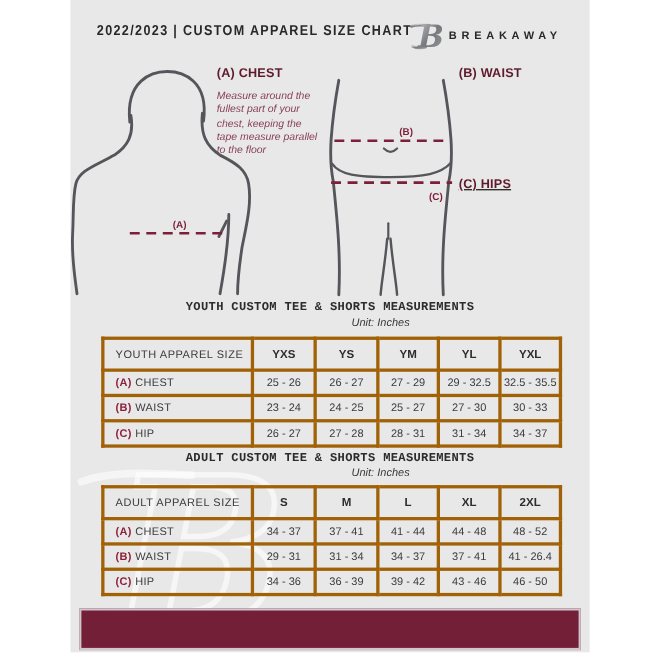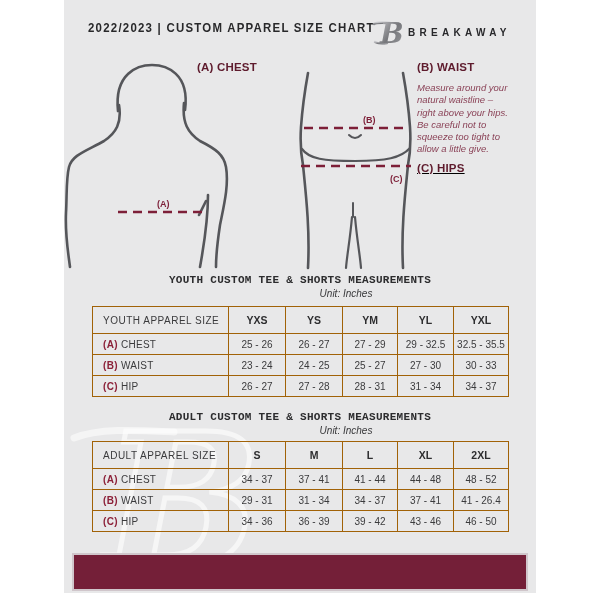--- a/index.html
+++ b/index.html
@@ -27,21 +27,21 @@
   .sec-title{position:absolute;left:0;width:472px;text-align:center;font-size:11px;font-weight:700;
              color:#2C2C2E;letter-spacing:.3px;z-index:3;font-family:Liberation Mono, monospace;}
   .sec-unit{position:absolute;left:0;width:564px;text-align:center;font-size:10px;font-style:italic;
             color:#38383A;z-index:3;}
   #youth-title{top:274px;} #youth-unit{top:288px;}
   #adult-title{top:411px;} #adult-unit{top:425px;}
 
   
   table.sizes{position:absolute;left:28px;width:416px;border-collapse:collapse;table-layout:fixed;z-index:3;}
   #youth-table{top:306px;} #adult-table{top:441px;}
-  table.sizes th,table.sizes td{border:1px solid #a16207;padding:0;}
+  table.sizes th,table.sizes td{border:3px solid #a16207;padding:0;}
   table.sizes th{height:26px;font-size:10.5px;font-weight:700;color:#2D2D2F;text-align:center;}
   table.sizes th.first{font-weight:400;font-size:10px;letter-spacing:.5px;color:#3A3A3C;text-align:left;padding-left:10px;}
   table.sizes td{height:20px;font-size:10px;color:#3B3B3D;text-align:center;}
   table.sizes td.first{text-align:left;padding-left:10px;letter-spacing:.3px;}
   table.sizes td.first .pfx{font-weight:700;color:#8C2139;}
 
   
   .watermark{position:absolute;left:0;top:398px;z-index:1;}
   .footer-bar{position:absolute;left:8px;top:553px;width:456px;height:38px;background:#741F38;
               border:2px solid #D0C6CB;box-sizing:border-box;z-index:4;}
@@ -93,29 +93,28 @@
       </g>
       <g font-family="Liberation Sans, sans-serif" font-size="9" font-weight="bold" fill="#7D1F38">
         <text x="93" y="152">(A)</text>
         <text x="299" y="68">(B)</text>
         <text x="326" y="127">(C)</text>
       </g>
     </svg>
 
     <div class="inst" id="inst-a">
       <h3>(A) CHEST</h3>
+      <p>Measure around the
+fullest part of your
+chest, keeping the
+tape measure parallel
+to the floor</p>
     </div>
     <div class="inst" id="inst-b">
       <h3>(B) WAIST</h3>
-      <p>Measure around your
-natural waistline –
-right above your hips.
-Be careful not to
-squeeze too tight to
-allow a little give.</p>
     </div>
     <div class="inst" id="inst-c">
       <h3>(C) HIPS</h3>
     </div>
 
     <svg class="watermark" width="210" height="195" viewBox="0 0 210 195">
       <path d="M10 40 C35 30 70 32 110 34" fill="none" stroke="rgba(255,255,255,0.55)" stroke-width="7" stroke-linecap="round"></path>
       <path d="M14 160 C40 172 65 172 90 168" fill="none" stroke="rgba(255,255,255,0.5)" stroke-width="6" stroke-linecap="round"></path>
       <text x="40" y="168" font-family="DejaVu Serif, serif" font-style="italic" font-weight="bold" font-size="185" fill="none" stroke="rgba(255,255,255,0.6)" stroke-width="5">B</text>
     </svg>

